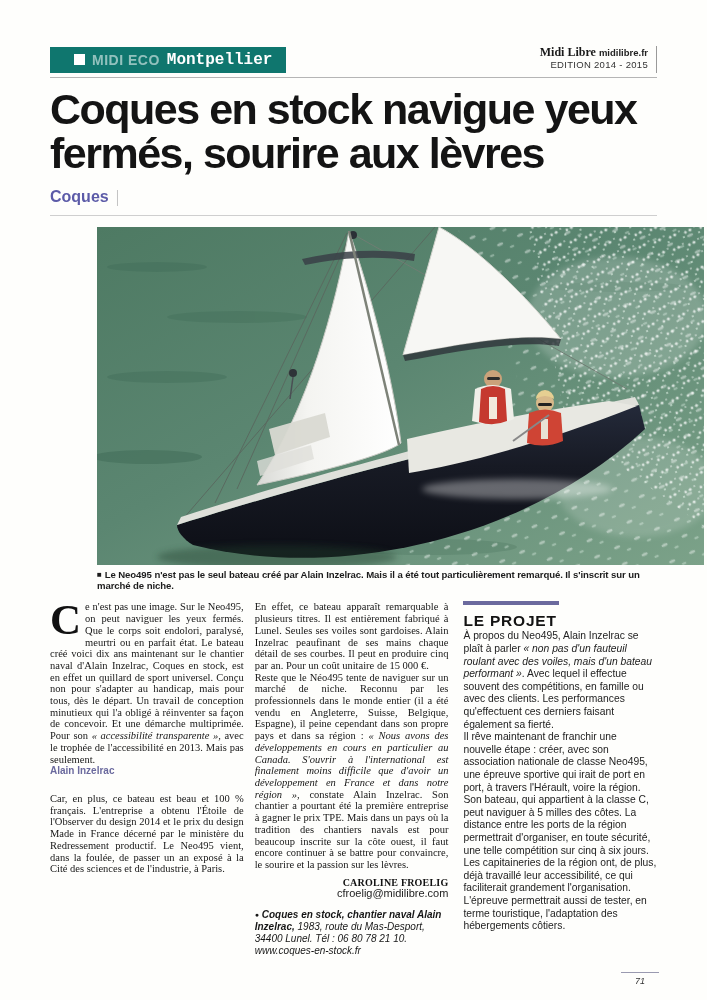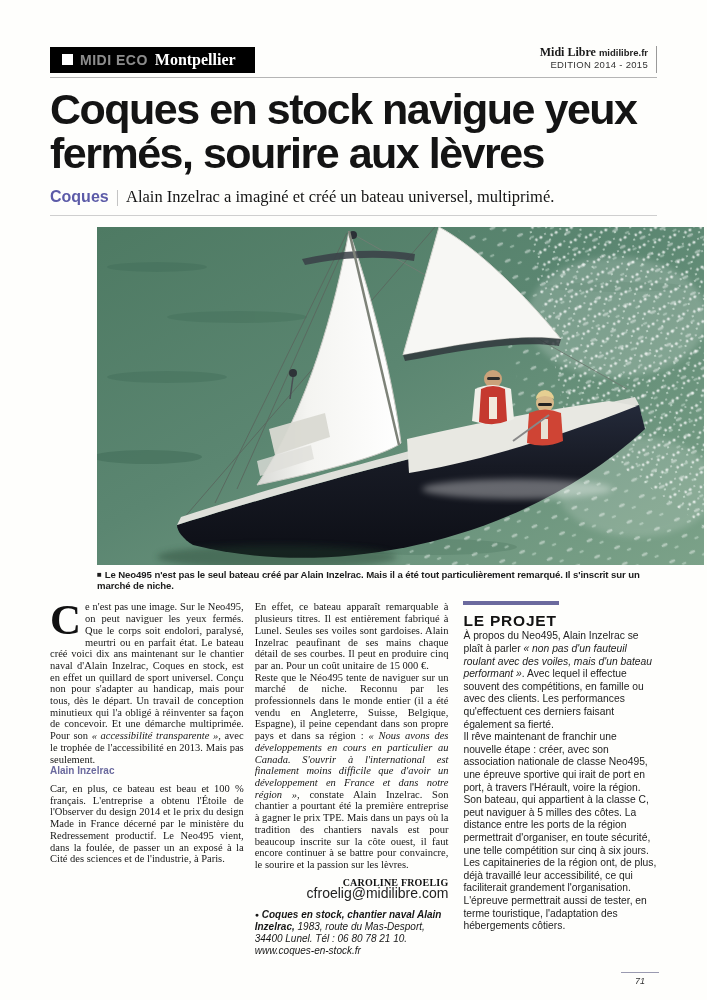--- a/index.html
+++ b/index.html
@@ -8,25 +8,25 @@
     position:relative; width:707px; height:1000px; margin:0 auto;
     background:#fefefc; overflow:hidden;
     font-family:"Liberation Serif", serif; color:#111;
   }
   .inner { position:absolute; left:50px; right:50px; top:46px; }
 
   
   .masthead { display:flex; justify-content:space-between; align-items:flex-end;
     border-bottom:1px solid #b5b5b5; padding-bottom:4px; }
   .section-banner { display:flex; align-items:center; gap:7px;
-    background:#000000; color:#fff; height:26px; padding:0 14px 0 12px; min-width:205px; }
+    background:#0f766e; color:#fff; height:26px; padding:0 14px 0 24px; min-width:205px; }
   .banner-square { width:11px; height:11px; background:#fff; display:inline-block; }
   .section-label { font-family:"Liberation Sans",sans-serif; font-weight:bold;
     font-size:14px; color:rgba(255,255,255,.55); letter-spacing:.5px; }
-  .section-city { font-family:Liberation Serif, serif; font-weight:bold;
+  .section-city { font-family:Liberation Mono, monospace; font-weight:bold;
     font-size:16px; color:#fff;text-align:center; }
   .brand-block { text-align:right; border-right:1px solid #9a9a9a; padding:0 8px 2px 0; line-height:1.15; }
   .brand-line { font-size:12px;margin-left:28px; }
   .brand-name { font-family:"Liberation Serif",serif; font-weight:bold; color:#1a1a1a; }
   .brand-site { font-family:"Liberation Sans",sans-serif; font-weight:bold; font-size:9.5px; color:#222; }
   .brand-edition { font-family:"Liberation Sans",sans-serif; font-size:9.5px; color:#333; letter-spacing:.3px; }
 
   
   .headline { margin-top:10px; font-family:"Liberation Sans",sans-serif;
     font-weight:bold; font-size:43px; line-height:1.02; letter-spacing:-1.5px; color:#141414; }
@@ -46,25 +46,25 @@
 
   
   .columns { margin-top:10px; display:grid; grid-template-columns:1fr 1fr 1.02fr; gap:11px; }
   .bodycopy { font-size:10.5px; line-height:11.7px; text-align:justify; color:#161616; }
   .bodycopy p { margin:0; }
   .dropcap { float:left; font-size:43px; line-height:34px; font-weight:bold;
     padding:2px 4px 0 0; color:#111; }
   .pullquote { margin:10px 0 2px; font-weight:bold; font-size:14px; line-height:15.5px;
     color:#4c4b8f; text-align:left; }
   .pullquote-author { font-family:"Liberation Sans",sans-serif; font-weight:bold;
-    font-size:10px; color:#6b6a9e; margin-bottom:6px; text-align:left; }
+    font-size:10px; color:#6b6a9e; margin-bottom:16px; text-align:left; }
   .byline { margin-top:6px; text-align:right; font-family:Liberation Serif, serif;
     font-weight:bold; font-size:10px; letter-spacing:.2px; color:#111; }
   .byline-email { text-align:right; font-family:"Liberation Sans",sans-serif;
-    font-size:14px; color:#222; margin-bottom:9px; }
+    font-size:11px; color:#222; margin-bottom:9px; }
   .contact { font-family:"Liberation Sans",sans-serif; font-style:italic;
     font-size:10px; line-height:12px; text-align:left; color:#161616; }
   .contact b { font-weight:bold; }
   .contact .dot { font-style:normal; font-size:7px; vertical-align:1px; }
 
   
   .sidebar { padding-left:4px; }
   .sidebar-bar { width:96px; height:4px; background:#6b6a9e; margin-bottom:7px; }
   .sidebar-rubric { font-family:"Liberation Sans",sans-serif; font-weight:bold;
     font-size:15.5px; letter-spacing:.8px; color:#131313; }
@@ -100,21 +100,20 @@
         </div>
         <div class="brand-edition">EDITION 2014 - 2015</div>
       </div>
     </div>
 
     <h1 class="headline">Coques en stock navigue yeux fermés, sourire aux lèvres</h1>
 
     <div class="kicker">
       <span class="kicker-loc">Coques</span>
       <span class="kicker-sep">|</span>
-      <span class="kicker-text">Alain Inzelrac a imaginé et créé un bateau universel, multiprimé.</span>
     </div>
 
     <div class="photo-wrap">
       <svg width="607" height="338" viewBox="0 0 607 338">
         <defs>
           <linearGradient id="water" x1="0" y1="0" x2="1" y2="1">
             <stop offset="0" stop-color="#4e7a63"></stop>
             <stop offset="0.45" stop-color="#5b8671"></stop>
             <stop offset="1" stop-color="#7ca289"></stop>
           </linearGradient>

